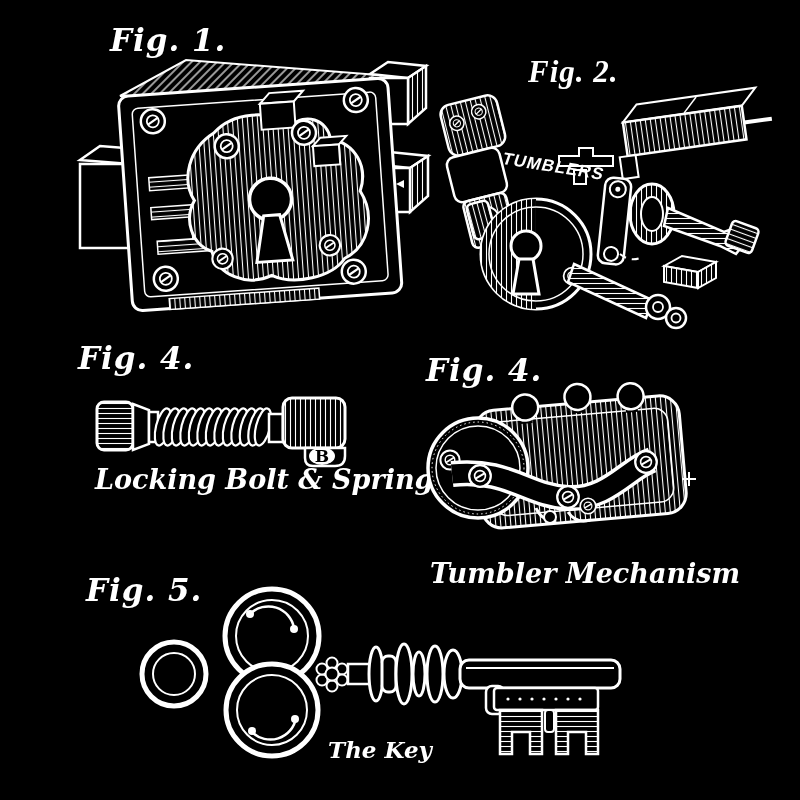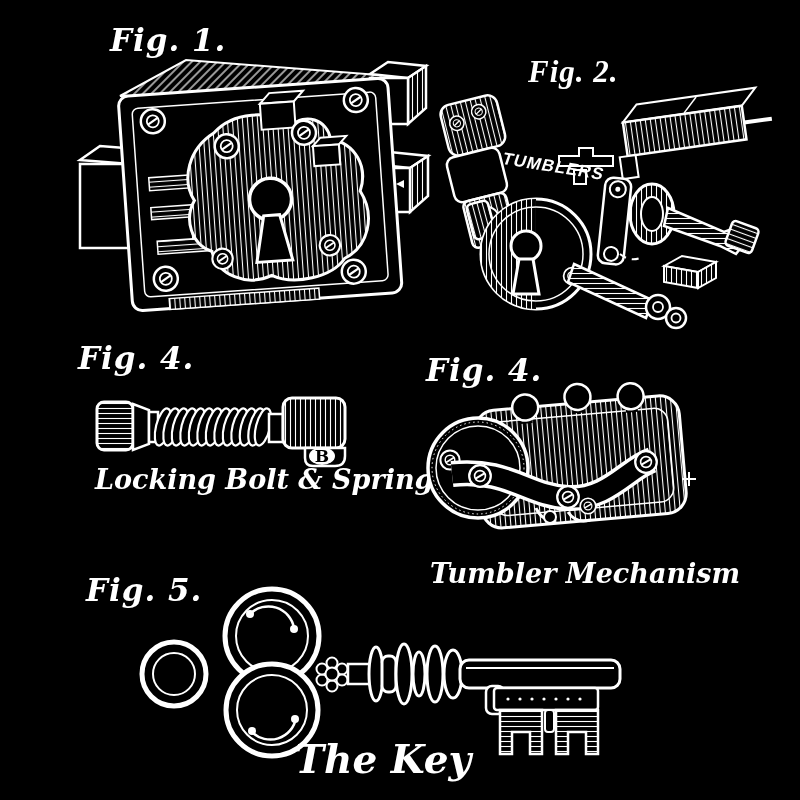--- a/index.html
+++ b/index.html
@@ -295,15 +295,15 @@
         <circle cx="422" cy="115" r="1.6" fill="#fff"></circle>
       <circle cx="434" cy="115" r="1.6" fill="#fff"></circle>
         <circle cx="446" cy="115" r="1.6" fill="#fff"></circle>
       <circle cx="458" cy="115" r="1.6" fill="#fff"></circle>
       <path d="M378,126 h42 v44 h-12 v-22 h-18 v22 h-12 Z" fill="url(#hh)" stroke="#fff" stroke-width="2.5"></path>
       <path d="M434,126 h42 v44 h-12 v-22 h-18 v22 h-12 Z" fill="url(#hh)" stroke="#fff" stroke-width="2.5"></path>
       <rect x="423" y="126" width="9" height="22" rx="3" fill="#000" stroke="#fff" stroke-width="2"></rect>
     </g>
   </svg>
 
-  <div class="fig-caption" style="left:295px;top:736px;width:170px;font-size:39px;">The Key</div>
+  <div class="fig-caption" style="left:295px;top:736px;width:170px;font-size:23px;">The Key</div>
 
 </div>
 
 </body></html>

